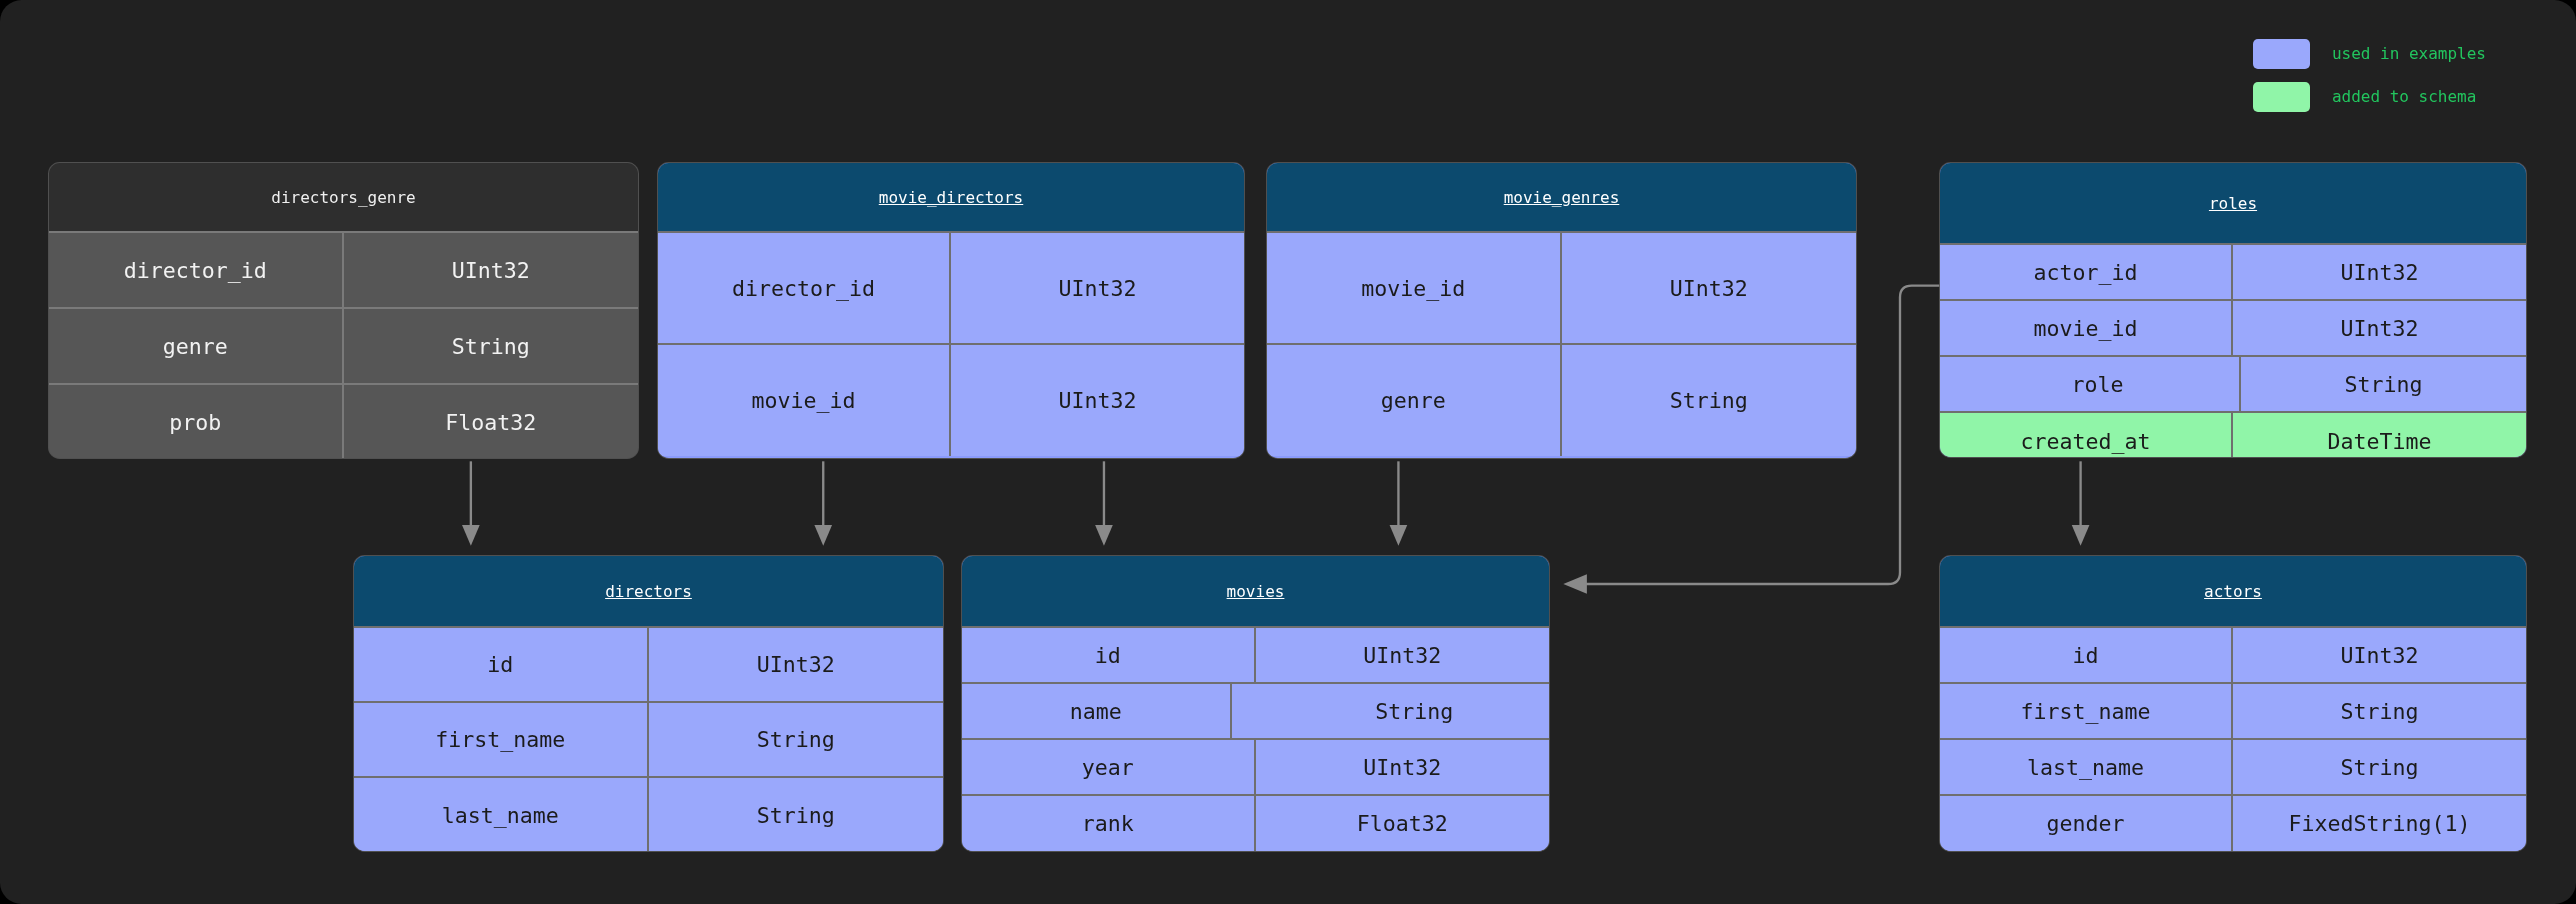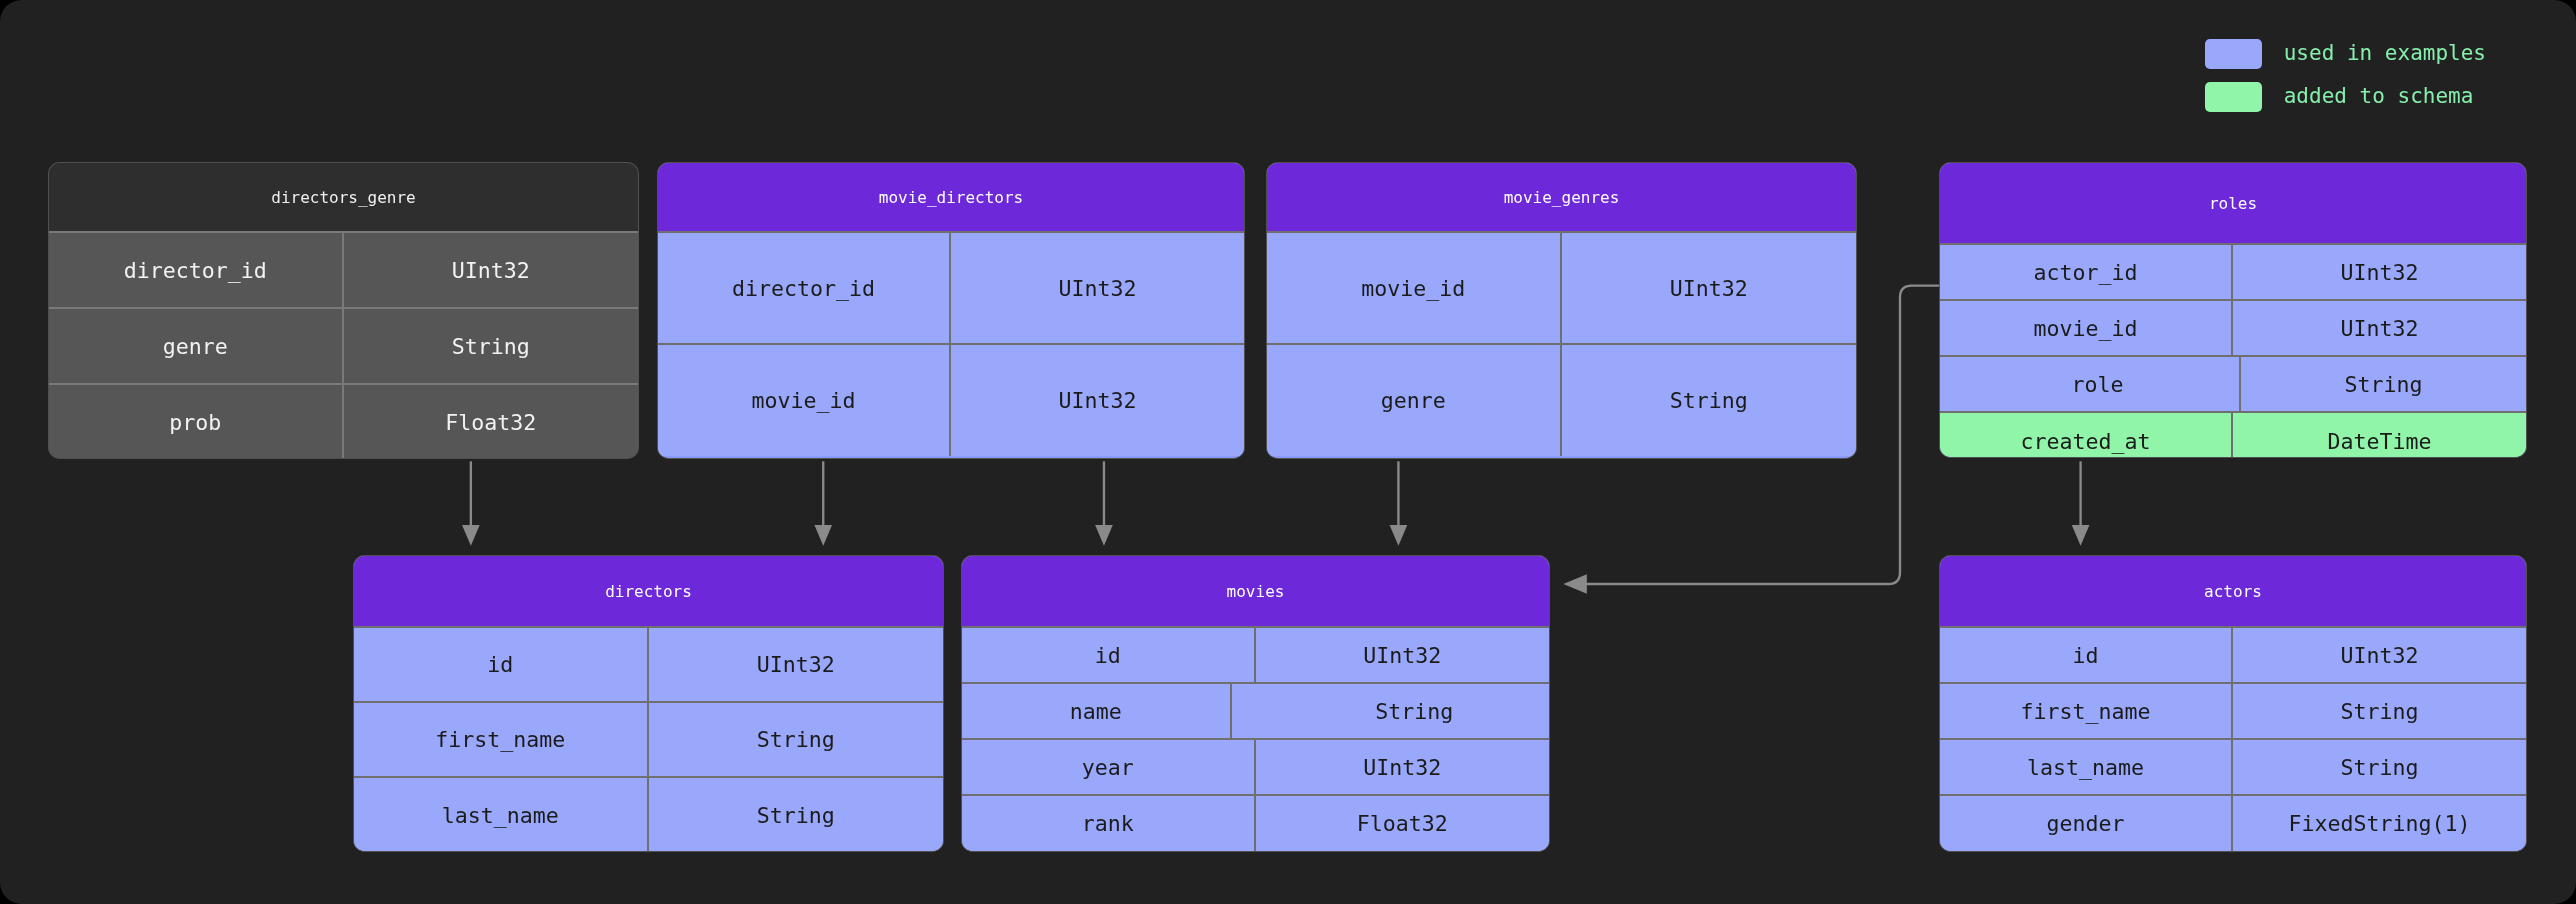--- a/index.html
+++ b/index.html
@@ -36,22 +36,22 @@
     align-items: center;
     gap: 21.6px;
   }
   .legend-swatch {
     width: 57px;
     height: 29.5px;
     border-radius: 4.9px;
     flex: none;
   }
   .legend-label {
-    color: #86efac;
-    font-size: 21px;
+    color: #22c55e;
+    font-size: 16px;
     letter-spacing: 0px;
     white-space: nowrap;
     line-height: 1;
   }
 
   
   .table-node {
     position: absolute;
     border-radius: 10.8px;
     overflow: hidden;
@@ -79,21 +79,21 @@
     justify-content: center;
     color: #1b1b1b;
     font-size: 21.6px;
     letter-spacing: 0px;
     height: 100%;
     overflow: hidden;
   }
   .cell-name { border-right: 2px solid #6f6f6f; }
 
   
-  .theme-blue .table-header { background: #6d28d9; }
+  .theme-blue .table-header { background: #0c4a6e; text-decoration: underline; }
   .theme-blue .table-row    { background: #9aa8fc; }
   .theme-blue .row-added    { background: #90f5a8; }
 
   
   .theme-gray { background: #555555; }
   .theme-gray .table-header { background: #2e2e2e; color: #f0f0f0; }
   .theme-gray .table-row    { background: #565656; border-top: 2px solid #7a7a7a; }
   .theme-gray .cell         { color: #f2f2f2; }
   .theme-gray .cell-name    { border-right: 2px solid #7a7a7a; }
 

